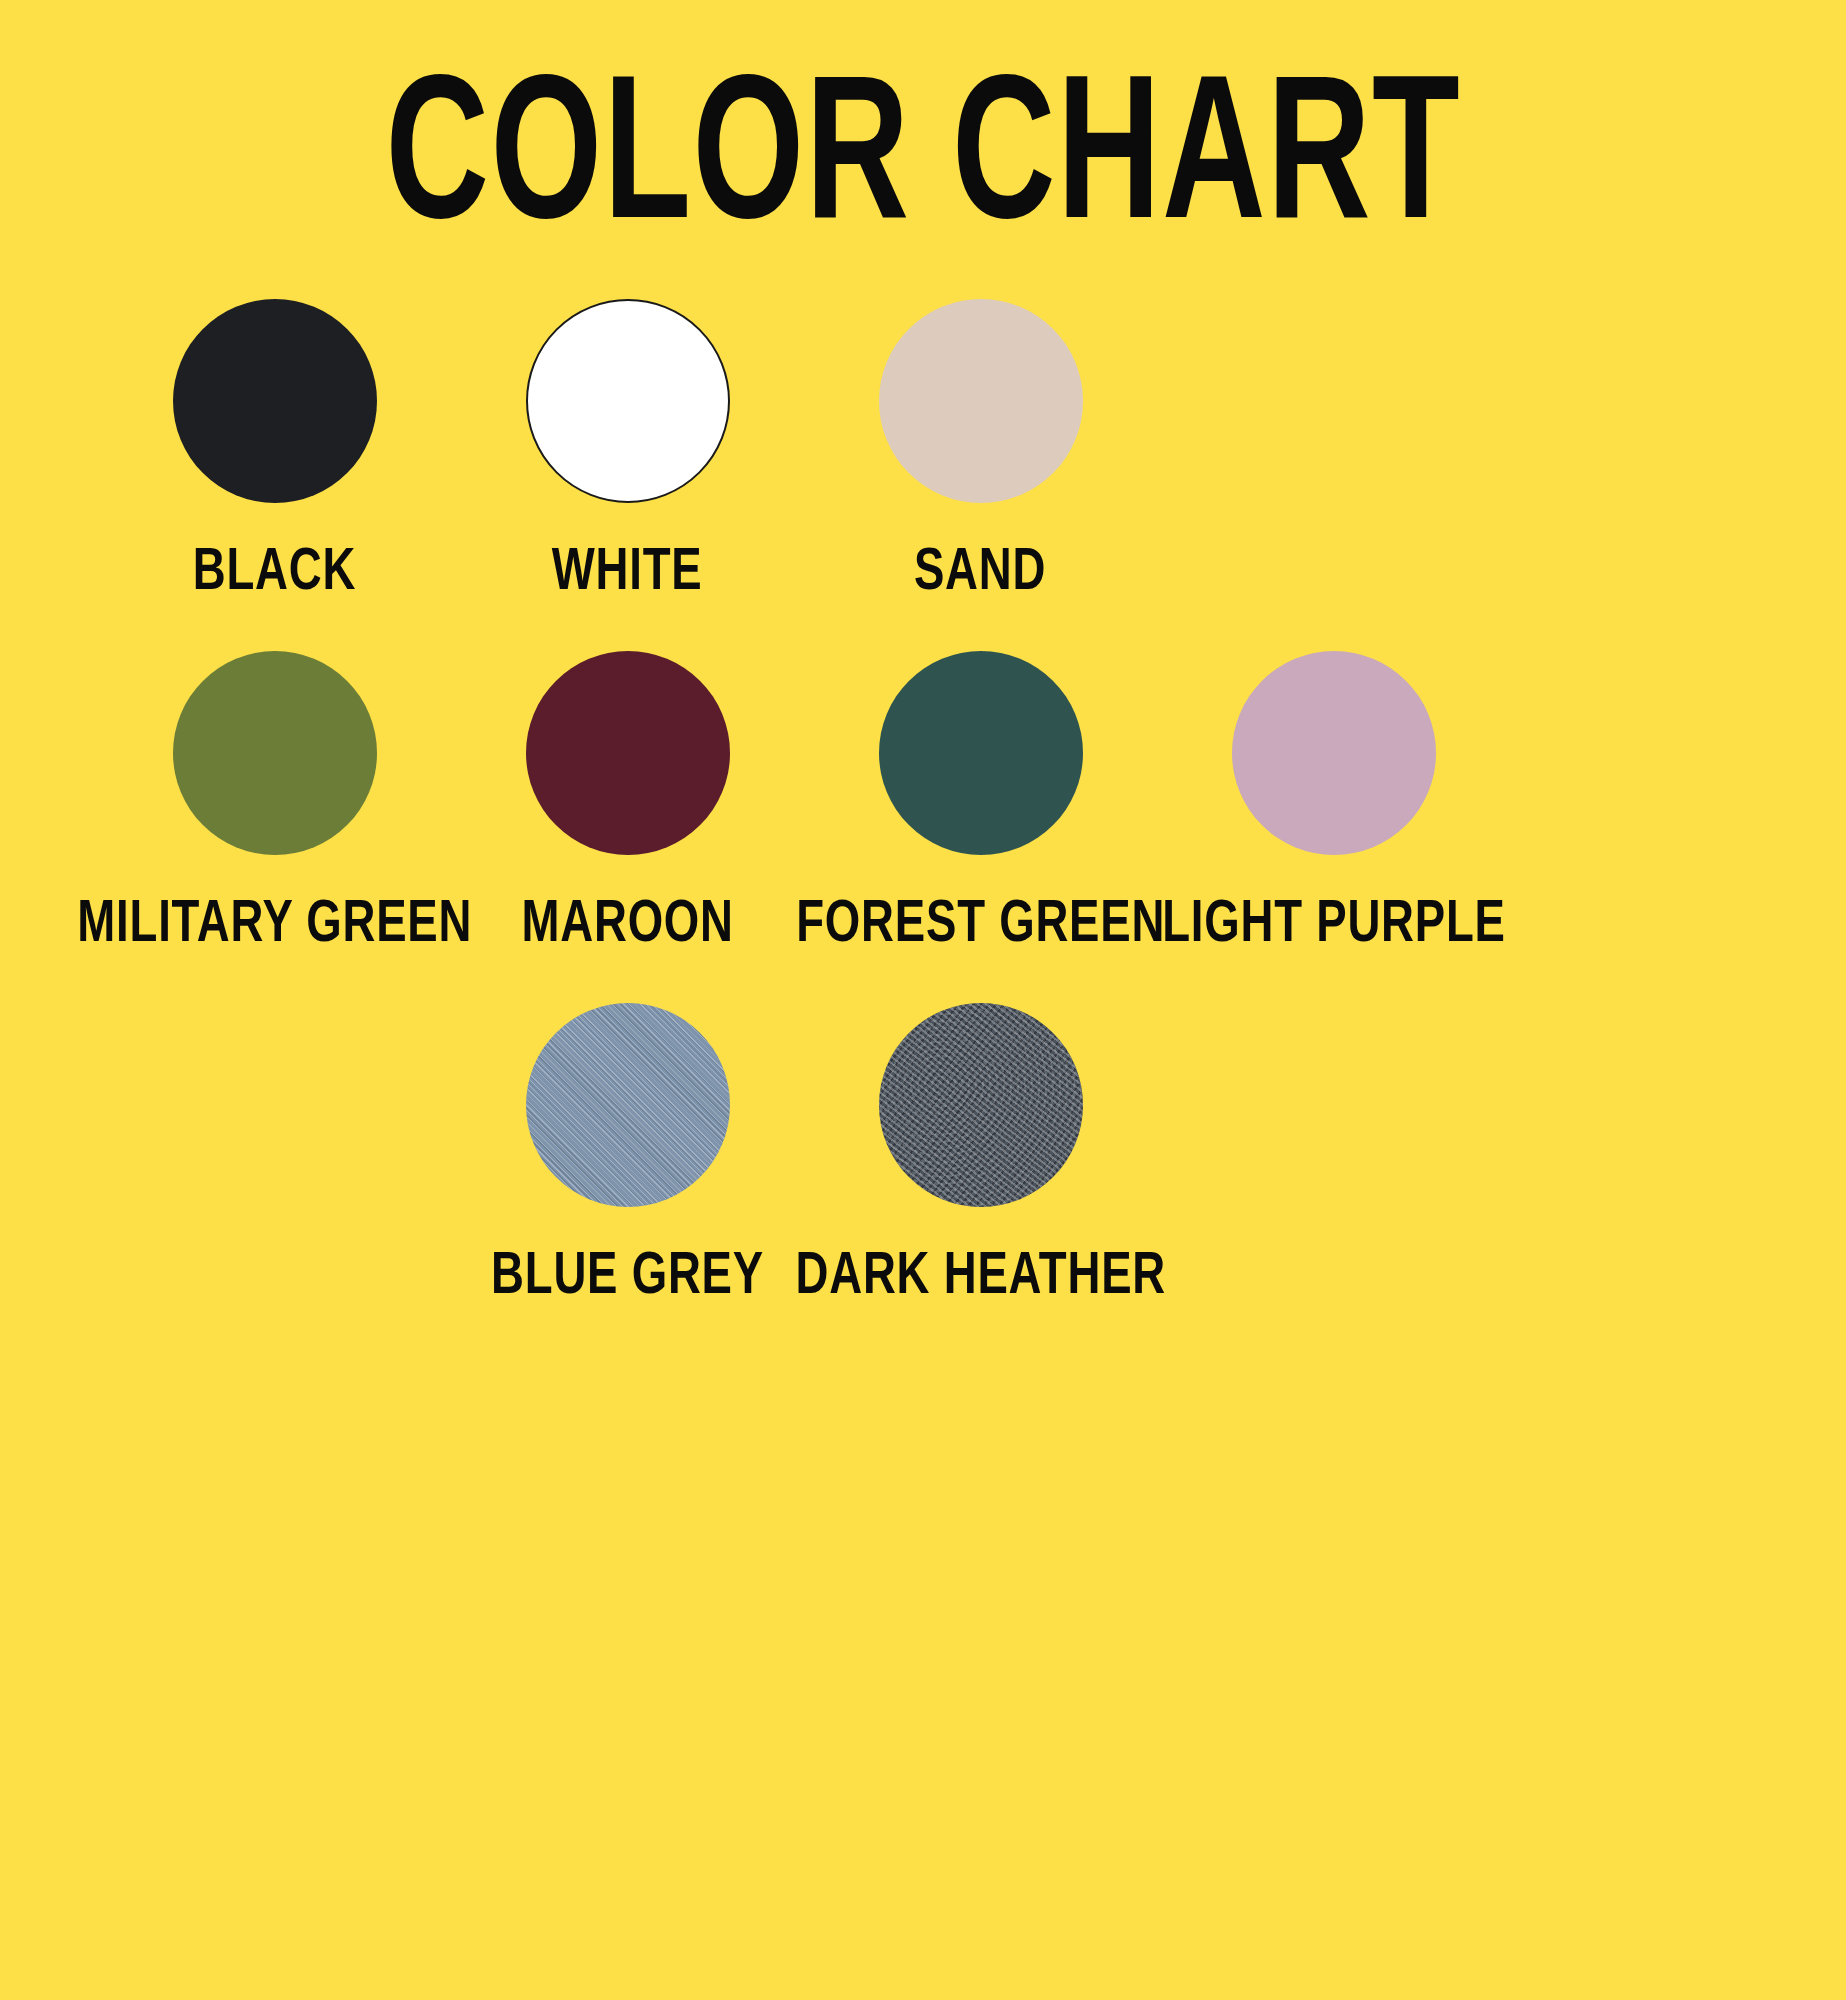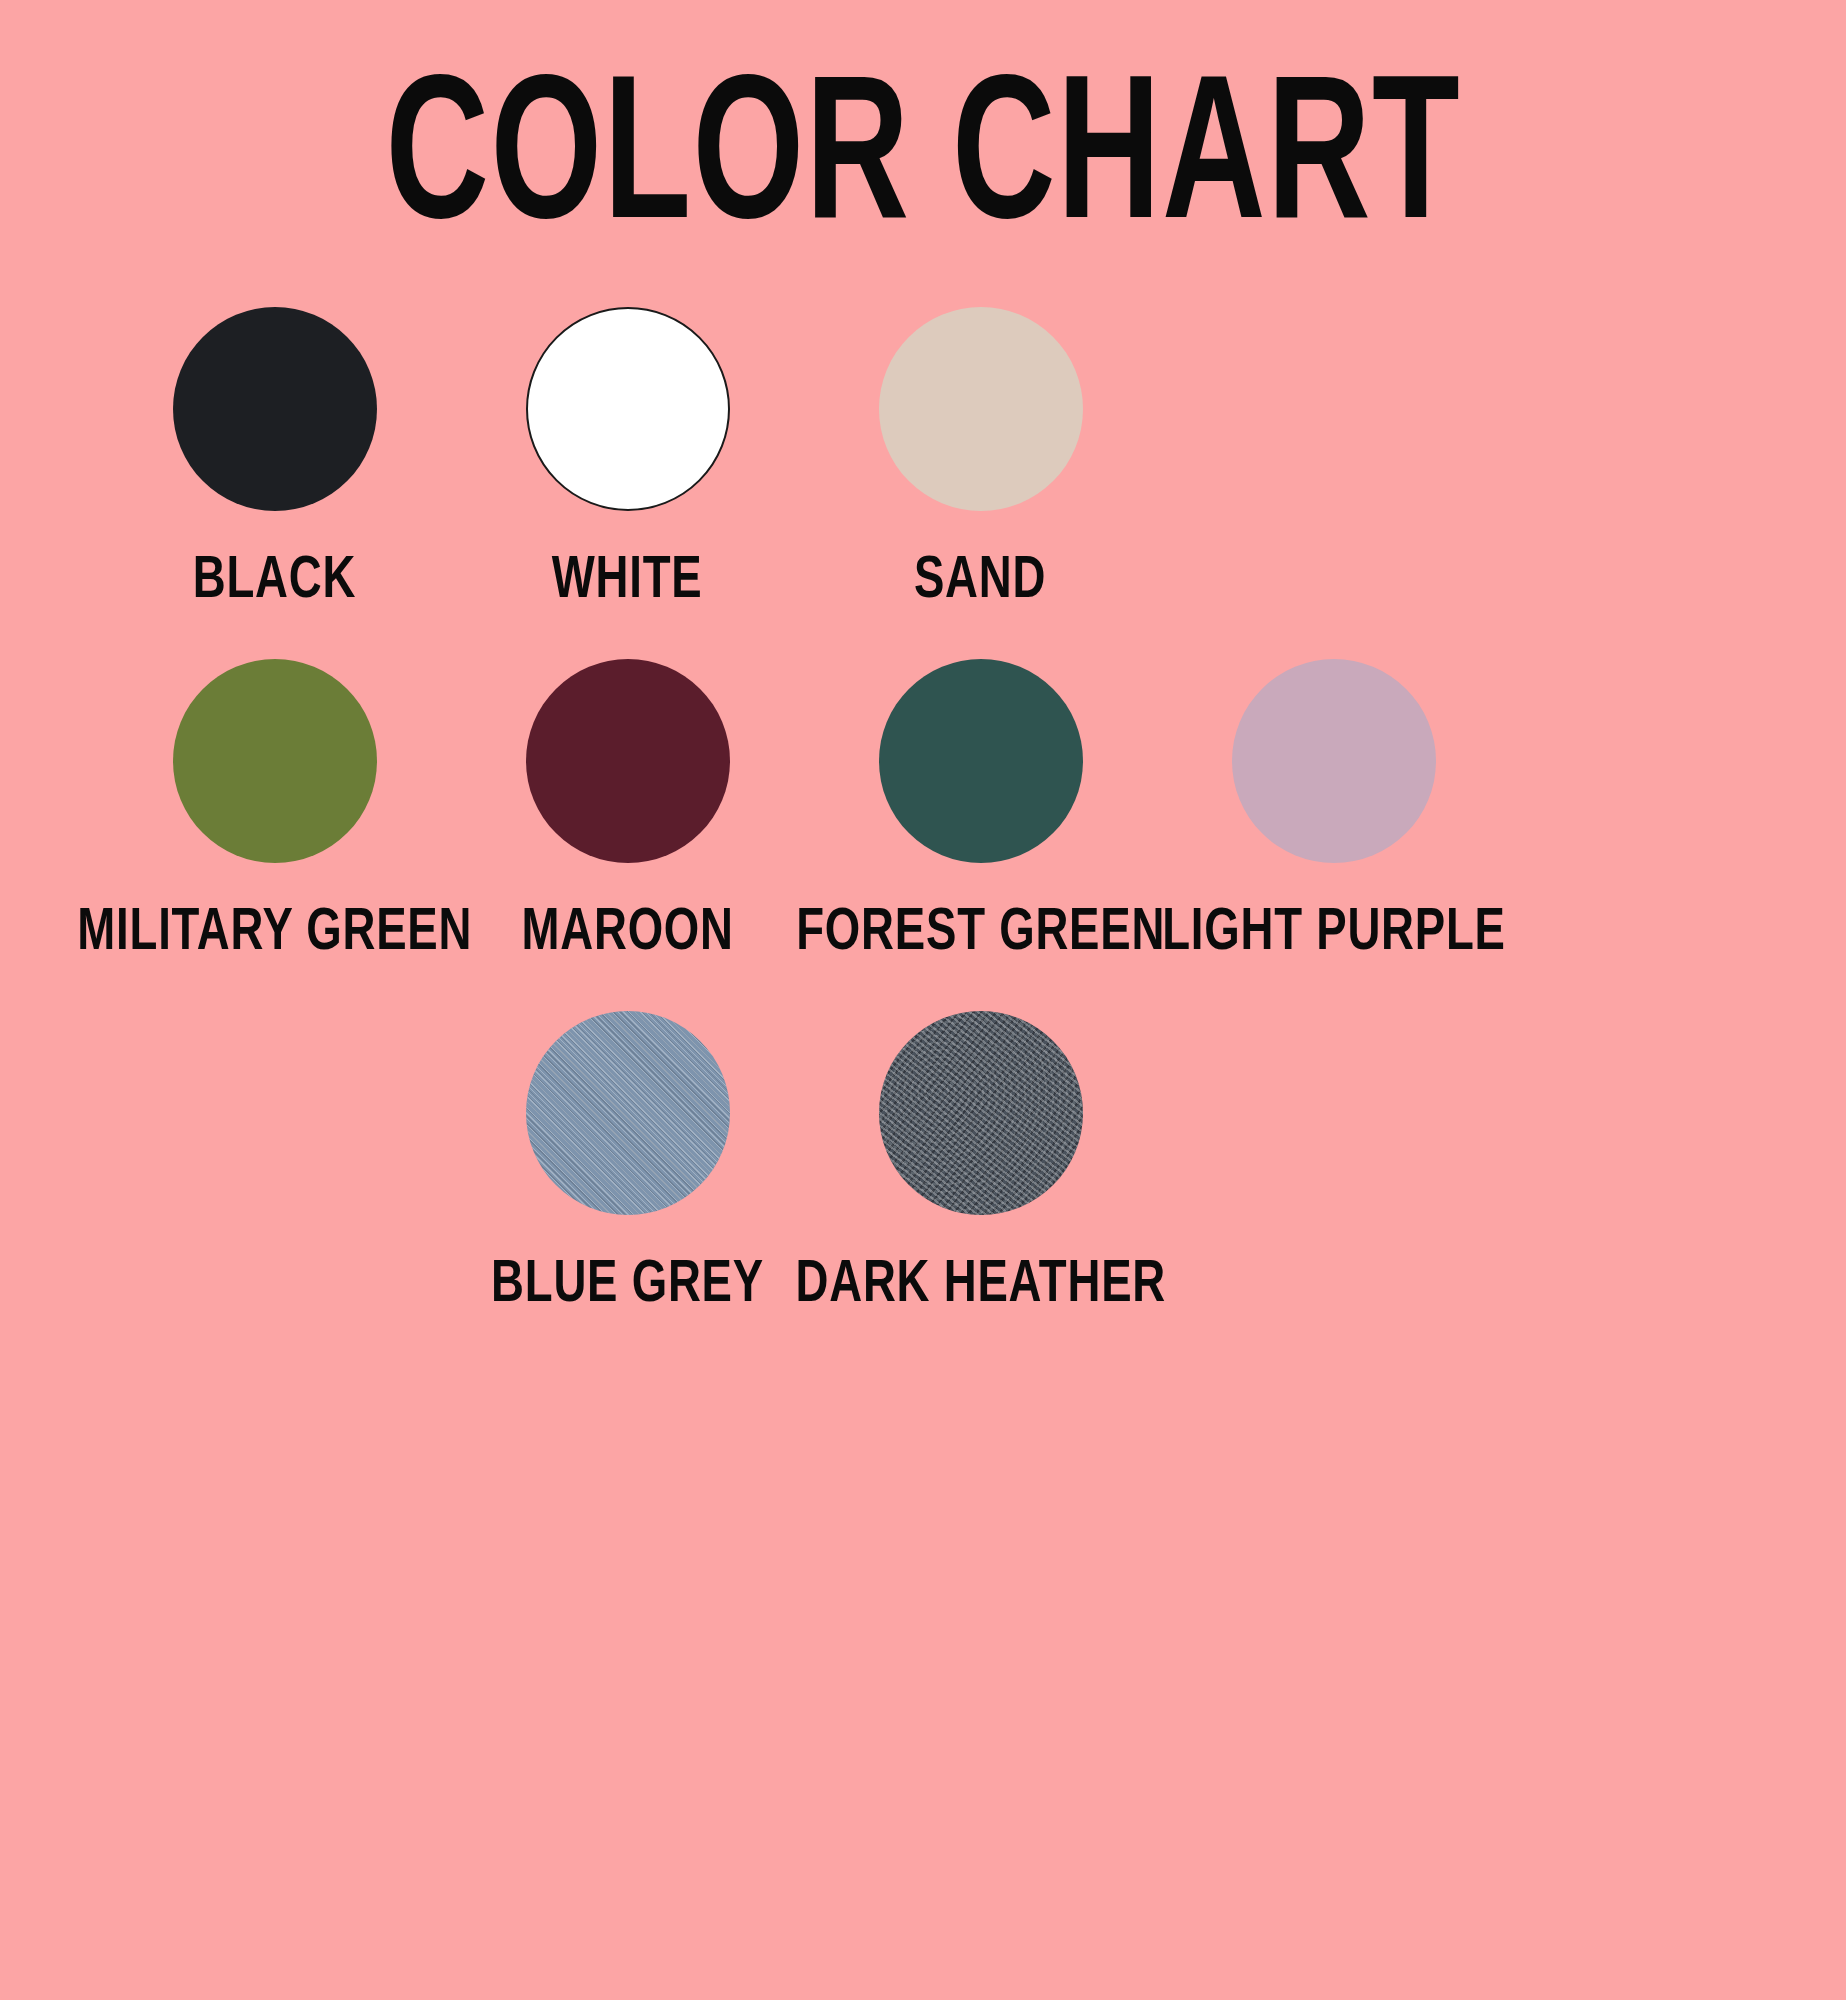--- a/index.html
+++ b/index.html
@@ -11,21 +11,21 @@
     width: 1846px;
     height: 2000px;
     font-family: "Liberation Sans", sans-serif;
     overflow: hidden;
   }
 
   .page {
     position: relative;
     width: 1846px;
     height: 2000px;
-    background: #fca5a5;
+    background: #fde047;
     box-sizing: border-box;
   }
 
   
   .title-wrap {
     width: 100%;
     text-align: center;
     padding-top: 52px;
   }
   .title {
@@ -39,21 +39,21 @@
     transform: scaleX(0.70);
     transform-origin: center center;
     white-space: nowrap;
     margin: 0;
   }
 
   
   .grid {
     position: relative;
     width: 1650px;
-    margin: 8px auto;
+    margin: 0 auto;
     padding-top: 58px;
   }
   .row {
     display: flex;
     justify-content: flex-start;
     align-items: flex-start;
     margin-bottom: 52px;
   }
   .row.last {
     justify-content: flex-start;

